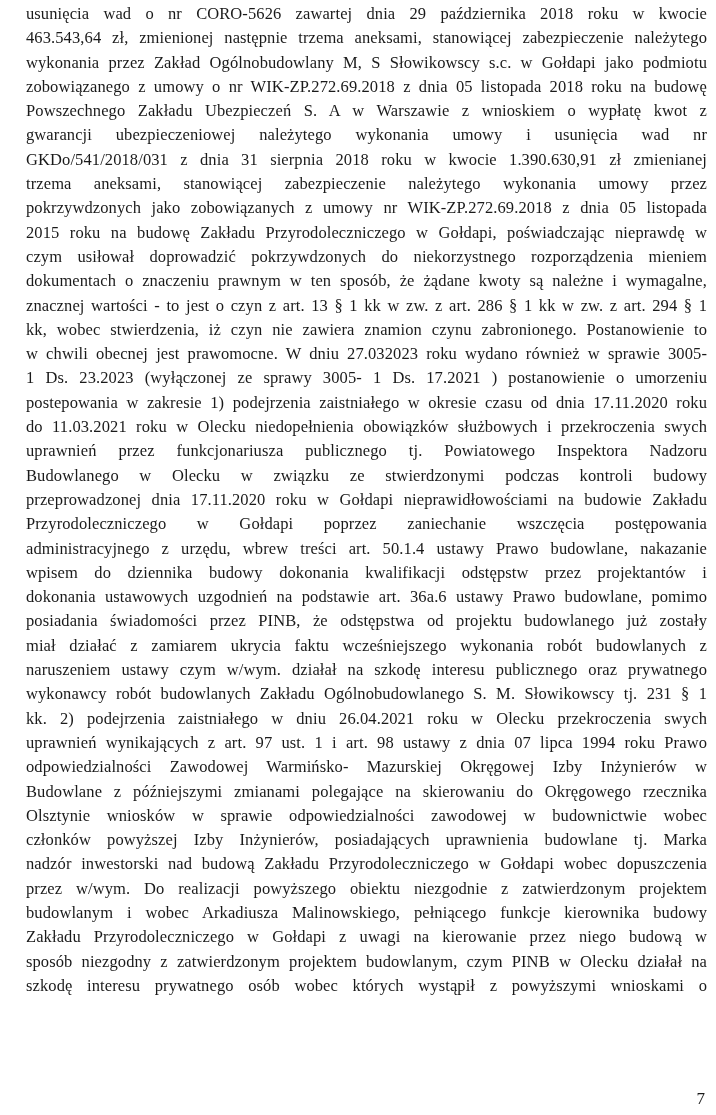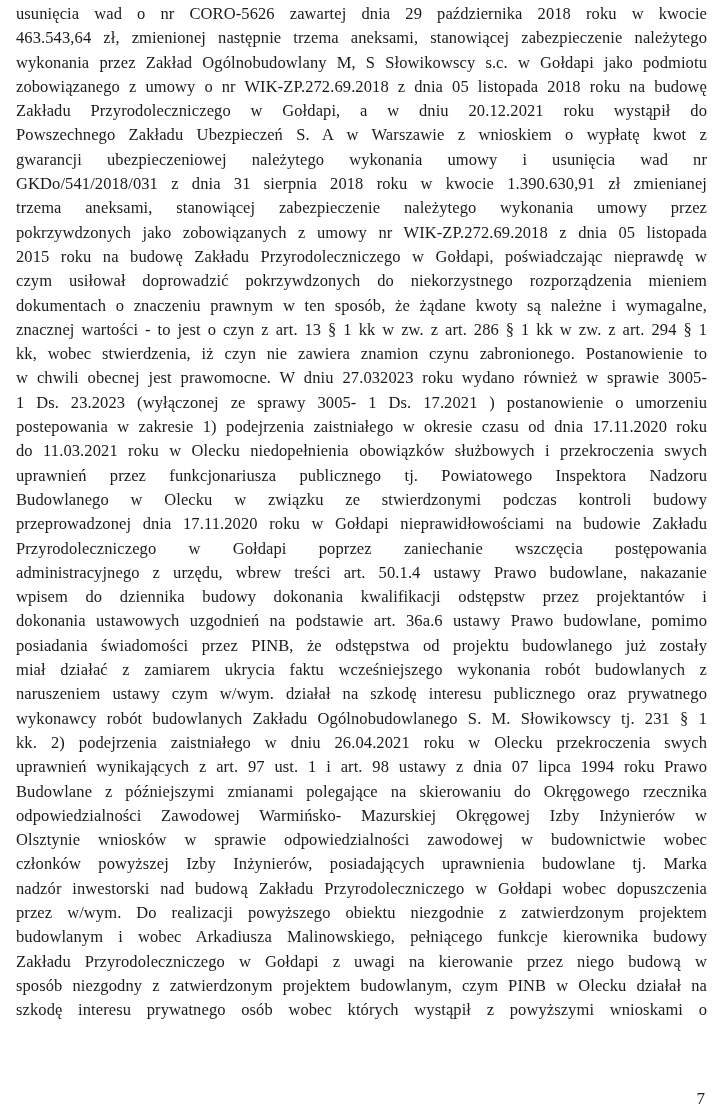--- a/index.html
+++ b/index.html
@@ -16,21 +16,21 @@
     color: #1a1a1a;
   }
   .page {
     position: absolute;
     inset: 0;
     background: #ffffff;
   }
   .text-block {
     position: absolute;
     top: 2px;
-    left: 16px;
+    left: 26px;
     right: 9px;
   }
   .line {
     font-size: 16.5px;
     line-height: 24.3px;
     text-align: justify;
     text-align-last: justify;
     text-justify: inter-word;
     white-space: normal;
     letter-spacing: 0.1px;
@@ -46,21 +46,20 @@
 </style>
 </head>
 <body>
 
 <div class="page">
   <div class="text-block">
       <div class="line">usunięcia wad o nr CORO-5626 zawartej dnia 29 października 2018 roku w kwocie</div>
       <div class="line">463.543,64 zł, zmienionej następnie trzema aneksami, stanowiącej zabezpieczenie należytego</div>
       <div class="line">wykonania przez Zakład Ogólnobudowlany M, S Słowikowscy s.c. w Gołdapi jako podmiotu</div>
       <div class="line">zobowiązanego z umowy o nr WIK-ZP.272.69.2018 z dnia 05 listopada 2018 roku na budowę</div>
-      <div class="line">Zakładu Przyrodoleczniczego w Gołdapi, a w dniu 20.12.2021 roku wystąpił do</div>
       <div class="line">Powszechnego Zakładu Ubezpieczeń S. A w Warszawie z wnioskiem o wypłatę kwot z</div>
       <div class="line">gwarancji ubezpieczeniowej należytego wykonania umowy i usunięcia wad nr</div>
       <div class="line">GKDo/541/2018/031 z dnia 31 sierpnia 2018 roku w kwocie 1.390.630,91 zł zmienianej</div>
       <div class="line">trzema aneksami, stanowiącej zabezpieczenie należytego wykonania umowy przez</div>
       <div class="line">pokrzywdzonych jako zobowiązanych z umowy nr WIK-ZP.272.69.2018 z dnia 05 listopada</div>
       <div class="line">2015 roku na budowę Zakładu Przyrodoleczniczego w Gołdapi, poświadczając nieprawdę w</div>
       <div class="line">czym usiłował doprowadzić pokrzywdzonych do niekorzystnego rozporządzenia mieniem</div>
       <div class="line">dokumentach o znaczeniu prawnym w ten sposób, że żądane kwoty są należne i wymagalne,</div>
       <div class="line">znacznej wartości - to jest o czyn z art. 13 § 1 kk w zw. z art. 286 § 1 kk w zw. z art. 294 § 1</div>
       <div class="line">kk, wobec stwierdzenia, iż czyn nie zawiera znamion czynu zabronionego. Postanowienie to</div>
@@ -74,22 +73,22 @@
       <div class="line">Przyrodoleczniczego w Gołdapi poprzez zaniechanie wszczęcia postępowania</div>
       <div class="line">administracyjnego z urzędu, wbrew treści art. 50.1.4 ustawy Prawo budowlane, nakazanie</div>
       <div class="line">wpisem do dziennika budowy dokonania kwalifikacji odstępstw przez projektantów i</div>
       <div class="line">dokonania ustawowych uzgodnień na podstawie art. 36a.6 ustawy Prawo budowlane, pomimo</div>
       <div class="line">posiadania świadomości przez PINB, że odstępstwa od projektu budowlanego już zostały</div>
       <div class="line">miał działać z zamiarem ukrycia faktu wcześniejszego wykonania robót budowlanych z</div>
       <div class="line">naruszeniem ustawy czym w/wym. działał na szkodę interesu publicznego oraz prywatnego</div>
       <div class="line">wykonawcy robót budowlanych Zakładu Ogólnobudowlanego S. M. Słowikowscy tj. 231 § 1</div>
       <div class="line">kk. 2) podejrzenia zaistniałego w dniu 26.04.2021 roku w Olecku przekroczenia swych</div>
       <div class="line">uprawnień wynikających z art. 97 ust. 1 i art. 98 ustawy z dnia 07 lipca 1994 roku Prawo</div>
+      <div class="line">odpowiedzialności Zawodowej Warmińsko- Mazurskiej Okręgowej Izby Inżynierów w</div>
       <div class="line">Budowlane z późniejszymi zmianami polegające na skierowaniu do Okręgowego rzecznika</div>
-      <div class="line">odpowiedzialności Zawodowej Warmińsko- Mazurskiej Okręgowej Izby Inżynierów w</div>
       <div class="line">Olsztynie wniosków w sprawie odpowiedzialności zawodowej w budownictwie wobec</div>
       <div class="line">członków powyższej Izby Inżynierów, posiadających uprawnienia budowlane tj. Marka</div>
       <div class="line">nadzór inwestorski nad budową Zakładu Przyrodoleczniczego w Gołdapi wobec dopuszczenia</div>
       <div class="line">przez w/wym. Do realizacji powyższego obiektu niezgodnie z zatwierdzonym projektem</div>
       <div class="line">budowlanym i wobec Arkadiusza Malinowskiego, pełniącego funkcje kierownika budowy</div>
       <div class="line">Zakładu Przyrodoleczniczego w Gołdapi z uwagi na kierowanie przez niego budową w</div>
       <div class="line">sposób niezgodny z zatwierdzonym projektem budowlanym, czym PINB w Olecku działał na</div>
       <div class="line">szkodę interesu prywatnego osób wobec których wystąpił z powyższymi wnioskami o</div>
     </div>
   <div class="page-number">7</div>

